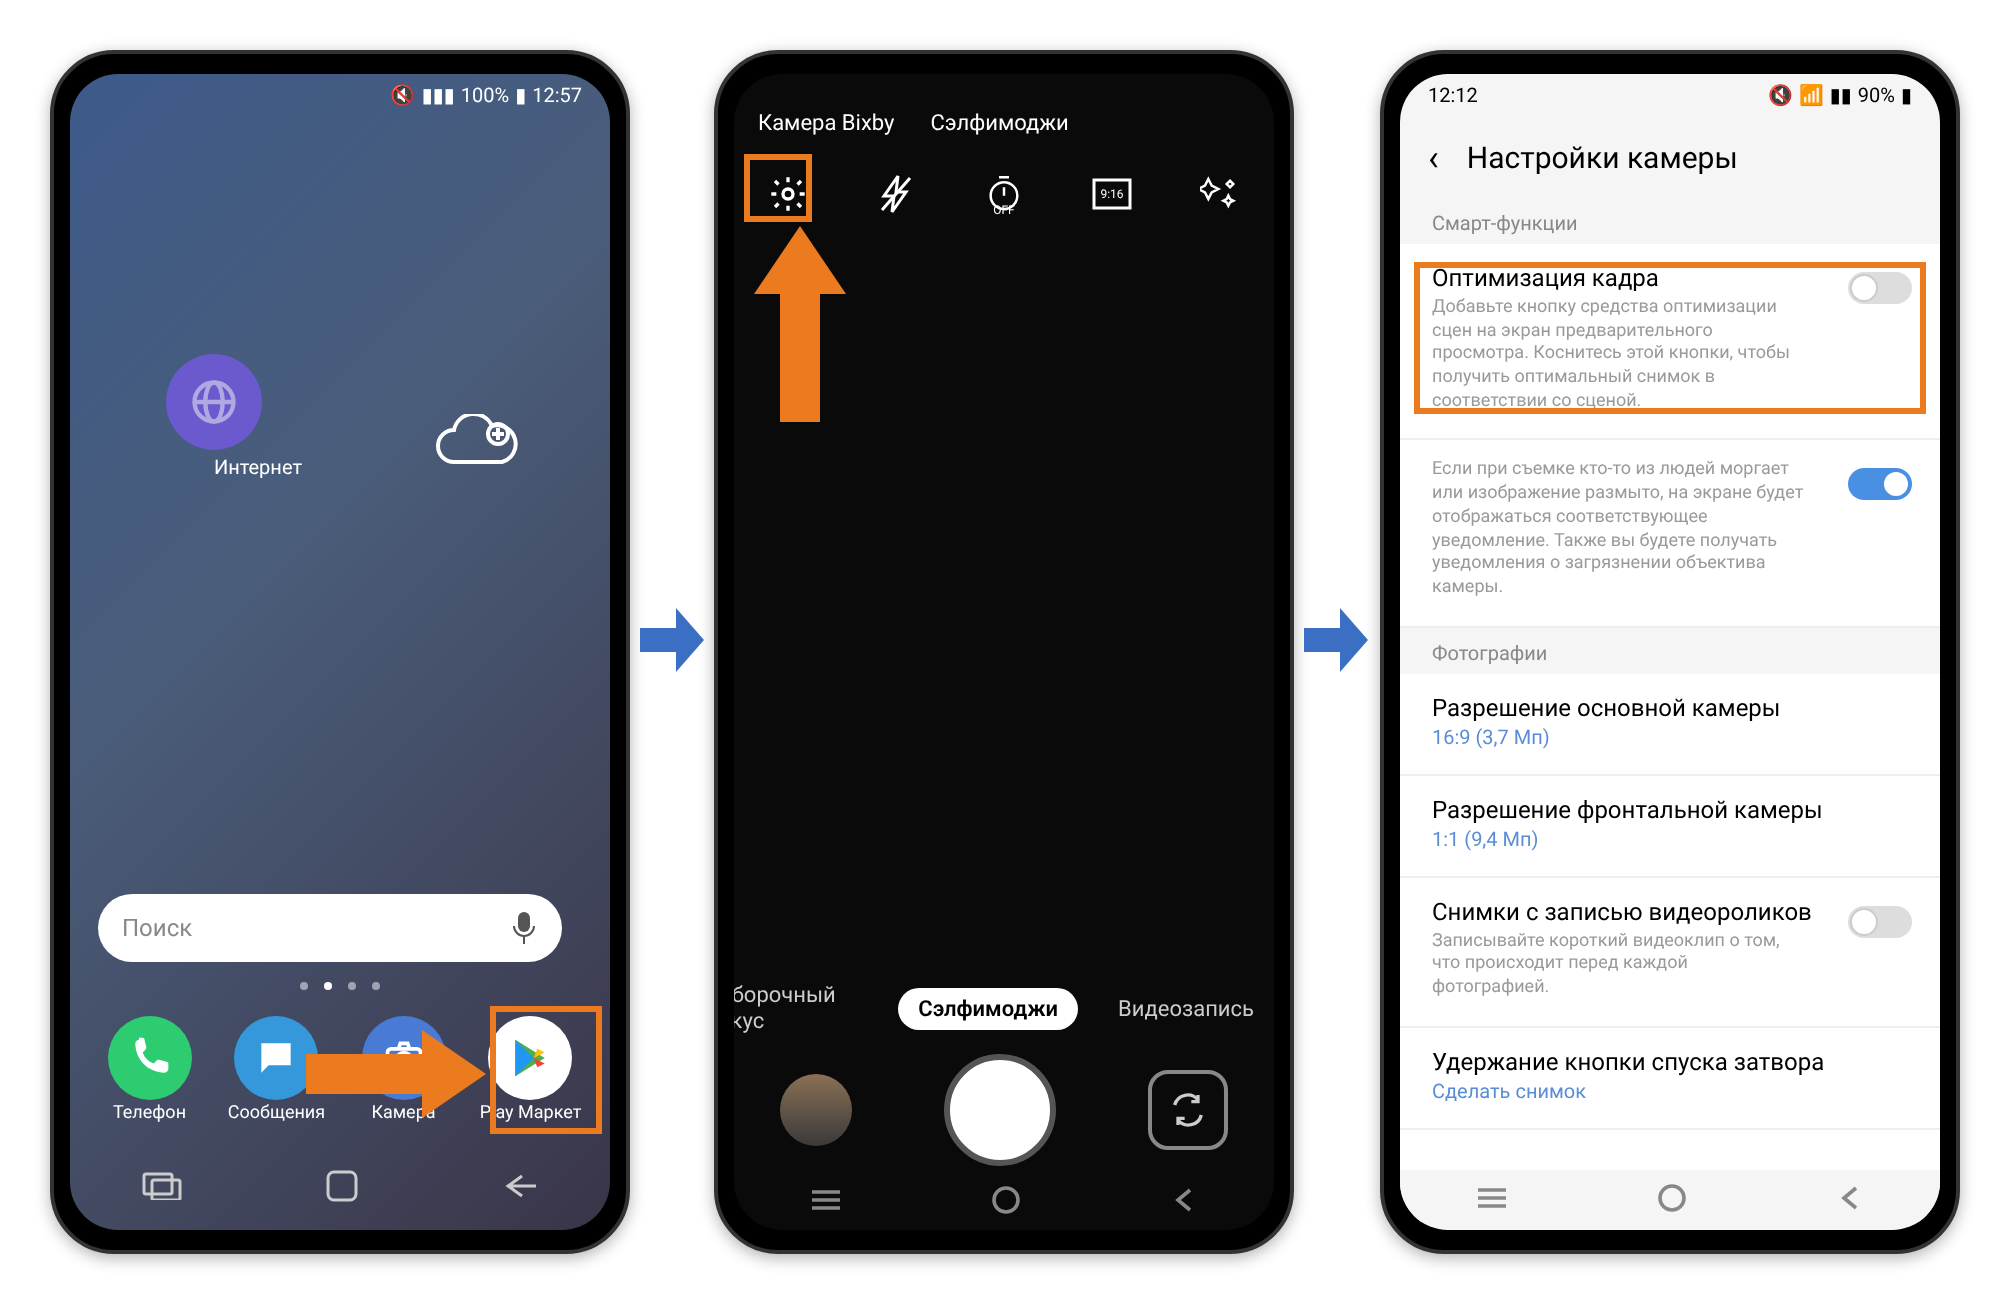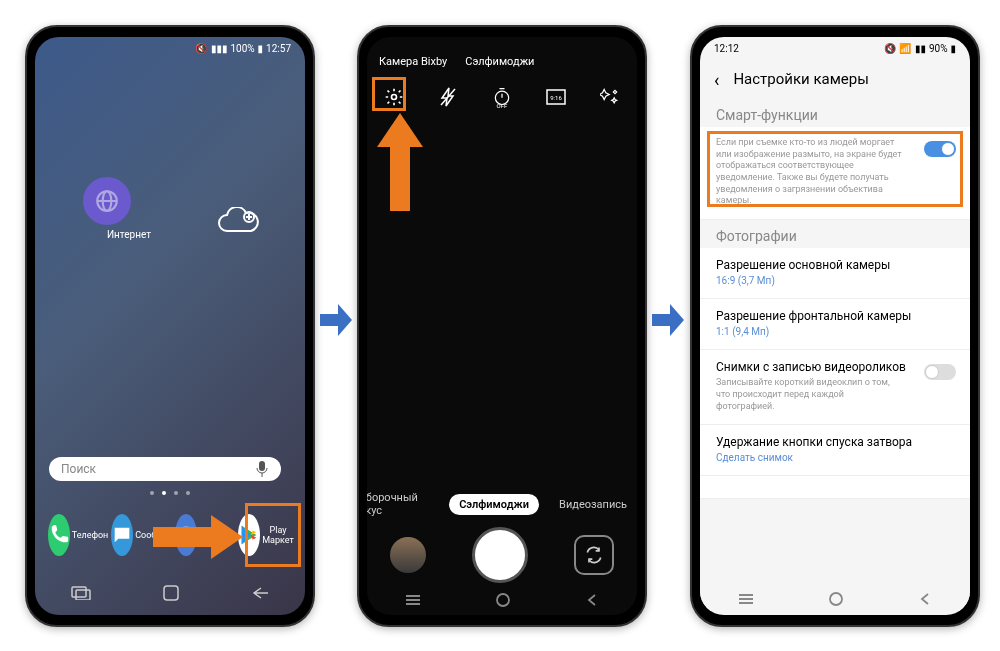--- a/index.html
+++ b/index.html
@@ -13,28 +13,28 @@
 .screen3{background:#f5f5f5}
 
 .statusbar{position:absolute;top:0;left:0;right:0;height:22px;display:flex;align-items:center;justify-content:flex-end;padding:0 14px;font-size:10px;color:#fff;gap:3px}
 .statusbar.dark{color:#000}
 
 .internet-icon{position:absolute;left:48px;top:140px;width:48px;height:48px;border-radius:50%;background:#6a5acd;display:flex;align-items:center;justify-content:center}
 .internet-icon svg{width:26px;height:26px;stroke:#b0a8e0;fill:none;stroke-width:2}
 .internet-label{position:absolute;left:28px;top:192px;width:88px;text-align:right;color:#fff;font-size:10px}
 .cloud-icon{position:absolute;left:180px;top:170px;width:48px;height:30px}
 .cloud-icon svg{stroke:#fff;fill:none;stroke-width:2}
-.search-bar{position:absolute;left:14px;right:24px;bottom:134px;height:24px;background:#fff;border-radius:18px;display:flex;align-items:center;padding:0 12px}
+.search-bar{position:absolute;left:14px;right:24px;bottom:134px;height:34px;background:#fff;border-radius:18px;display:flex;align-items:center;padding:0 12px}
 .search-text{flex:1;color:#888;font-size:12px}
 .mic-icon{width:14px;height:18px}
 .dots{position:absolute;left:0;right:0;bottom:120px;display:flex;justify-content:center;gap:8px}
 .dots span{width:4px;height:4px;border-radius:50%;background:rgba(255,255,255,.5)}
 .dots span.active{background:#fff}
 .dock{position:absolute;left:0;right:0;bottom:48px;height:64px;display:flex;justify-content:space-around;align-items:center;padding:0 8px}
-.dock-item{display:flex;flex-direction:row;align-items:center;gap:2px;width:54px}
+.dock-item{display:flex;flex-direction:column;align-items:center;gap:2px;width:54px}
 .dock-item .ico{width:42px;height:42px;border-radius:50%;display:flex;align-items:center;justify-content:center}
 .dock-item .lbl{color:#fff;font-size:9px;text-align:center}
 .navbar{position:absolute;left:0;right:0;bottom:8px;height:28px;display:flex;justify-content:space-around;align-items:center}
 .navbar svg{stroke:#ccc;fill:none;stroke-width:1.5}
 
 .cam-tabs{position:absolute;top:18px;left:12px;display:flex;gap:18px;color:#fff;font-size:11px}
 .cam-tools{position:absolute;top:42px;left:0;right:0;height:36px;display:flex;justify-content:space-around;align-items:center}
 .cam-tools .tool{width:28px;height:28px;display:flex;align-items:center;justify-content:center}
 .cam-modes{position:absolute;bottom:96px;left:0;right:0;height:30px;display:flex;justify-content:center;align-items:center;gap:10px;font-size:11px}
 .cam-modes .mode{color:#ccc;padding:4px 10px}
@@ -43,21 +43,21 @@
 .shutter{width:50px;height:50px;border-radius:50%;background:#fff;border:3px solid #555}
 .thumb{width:36px;height:36px;border-radius:50%;background:linear-gradient(#8a7055,#3a3a3a)}
 .switch-cam{width:36px;height:36px;border-radius:10px;border:2px solid #888;display:flex;align-items:center;justify-content:center}
 .navbar2{position:absolute;left:0;right:0;bottom:4px;height:22px;display:flex;justify-content:space-around;align-items:center}
 .navbar2 svg,.navbar3 svg{stroke:#888;fill:none;stroke-width:1.8}
 
 .hdr3{position:absolute;top:22px;left:0;right:0;height:40px;display:flex;align-items:center;padding:0 14px;gap:14px}
 .hdr3 .back{font-size:18px;color:#000}
 .hdr3 .title{font-size:15px;color:#000}
 .content3{position:absolute;top:62px;left:0;right:0;bottom:30px;overflow:hidden;font-size:11px}
-.section-label{color:#888;font-size:14px;padding:8px 16px 4px}
+.section-label{color:#888;font-size:10px;padding:8px 16px 4px}
 .row{background:#fff;padding:10px 16px 12px;border-bottom:1px solid #eee;position:relative}
 .row .title{color:#000;font-size:12px;margin-bottom:3px}
 .row .desc{color:#999;font-size:9px;line-height:1.3;padding-right:50px}
 .row .sub{color:#5a8dd6;font-size:10px}
 .toggle{position:absolute;right:14px;top:14px;width:32px;height:16px;border-radius:10px;background:#ddd}
 .toggle::after{content:'';position:absolute;width:14px;height:14px;border-radius:50%;background:#fff;top:1px;left:1px;border:1px solid #ccc;box-sizing:border-box}
 .toggle.on{background:#4a90e2}
 .toggle.on::after{left:17px;border-color:#4a90e2}
 .navbar3{position:absolute;left:0;right:0;bottom:4px;height:24px;display:flex;justify-content:space-around;align-items:center;background:#f5f5f5}
 
@@ -274,20 +274,25 @@
         <span>▮</span>
       </span>
     </div>
     <div class="hdr3">
       <span class="back">‹</span>
       <span class="title">Настройки камеры</span>
     </div>
     <div class="content3">
       <div class="section-label">Смарт-функции</div>
       <div class="row">
+        <div class="title">Оптимизация кадра</div>
+        <div class="desc">Добавьте кнопку средства оптимизации сцен на экран предварительного просмотра. Коснитесь этой кнопки, чтобы получить оптимальный снимок в соответствии со сценой.</div>
+        <div class="toggle"></div>
+      </div>
+      <div class="row">
         <div class="desc">Если при съемке кто-то из людей моргает или изображение размыто, на экране будет отображаться соответствующее уведомление. Также вы будете получать уведомления о загрязнении объектива камеры.</div>
         <div class="toggle on"></div>
       </div>
       <div class="section-label">Фотографии</div>
       <div class="row">
         <div class="title">Разрешение основной камеры</div>
         <div class="sub">16:9 (3,7 Мп)</div>
       </div>
       <div class="row">
         <div class="title">Разрешение фронтальной камеры</div>

